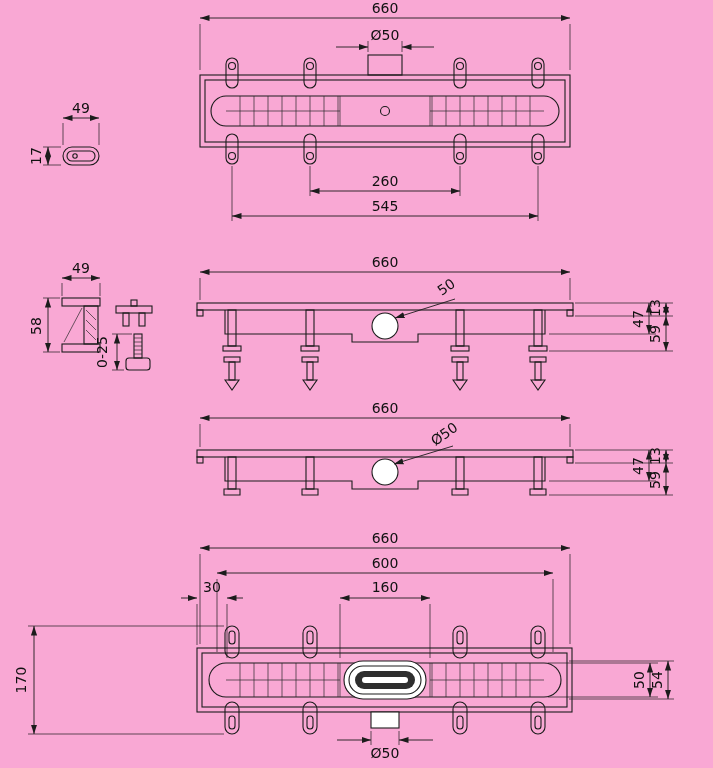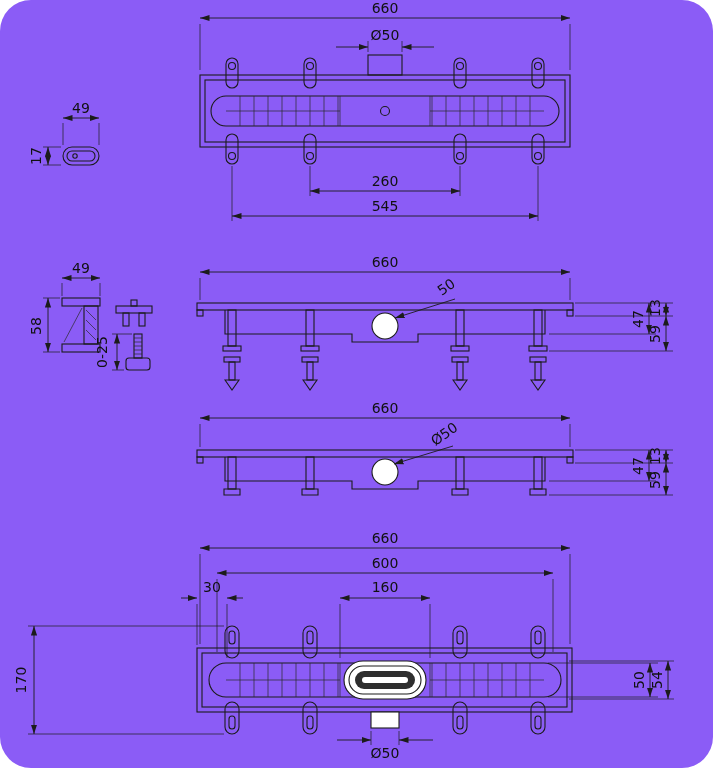--- a/index.html
+++ b/index.html
@@ -1,16 +1,16 @@
 <!DOCTYPE html>
 <html><head>
 <meta charset="utf-8">
 <style>
   html,body { margin:0; padding:0; background:#ffffff; }
-  .canvas { width:713px; height:768px; background:#8b5cf6; position:relative; overflow:hidden;border-radius:31px; }
+  .canvas { width:713px; height:768px; background:#f9a8d4; position:relative; overflow:hidden; }
   svg { display:block; }
   .p  { fill:none; stroke:#1c1c1c; stroke-width:1.1; }
   .pw { fill:#ffffff; stroke:#1c1c1c; stroke-width:1.1; }
   .g  { fill:none; stroke:#2a2a2a; stroke-width:0.7; }
   .d  { fill:none; stroke:#1c1c1c; stroke-width:0.9; }
   .e  { fill:none; stroke:#1c1c1c; stroke-width:0.7; }
   .t  { font-family:"DejaVu Sans", sans-serif; font-size:14px; fill:#111111; }
   .dark { fill:#2e2e2e; stroke:none; }
   .lite { fill:#ffffff; stroke:none; }
 </style>

